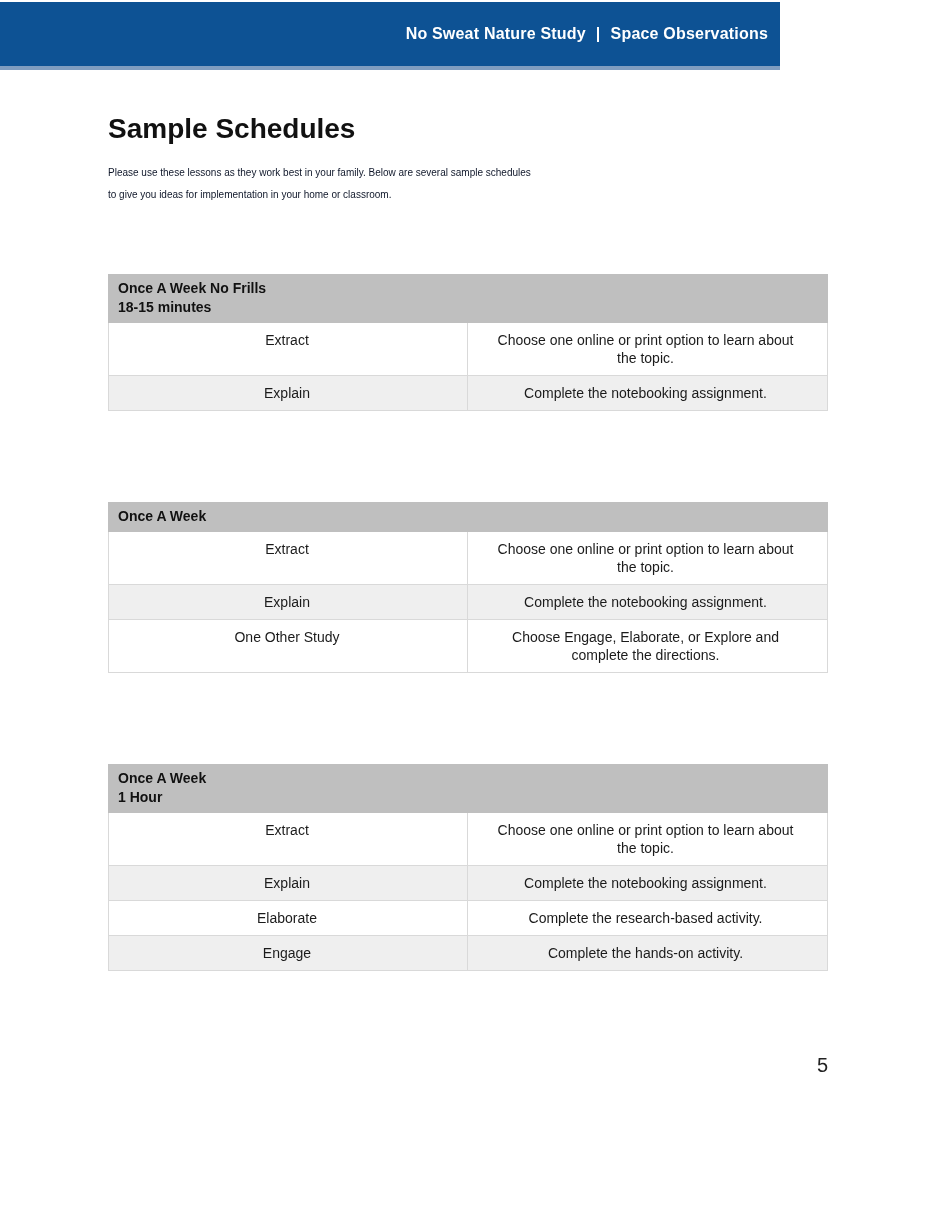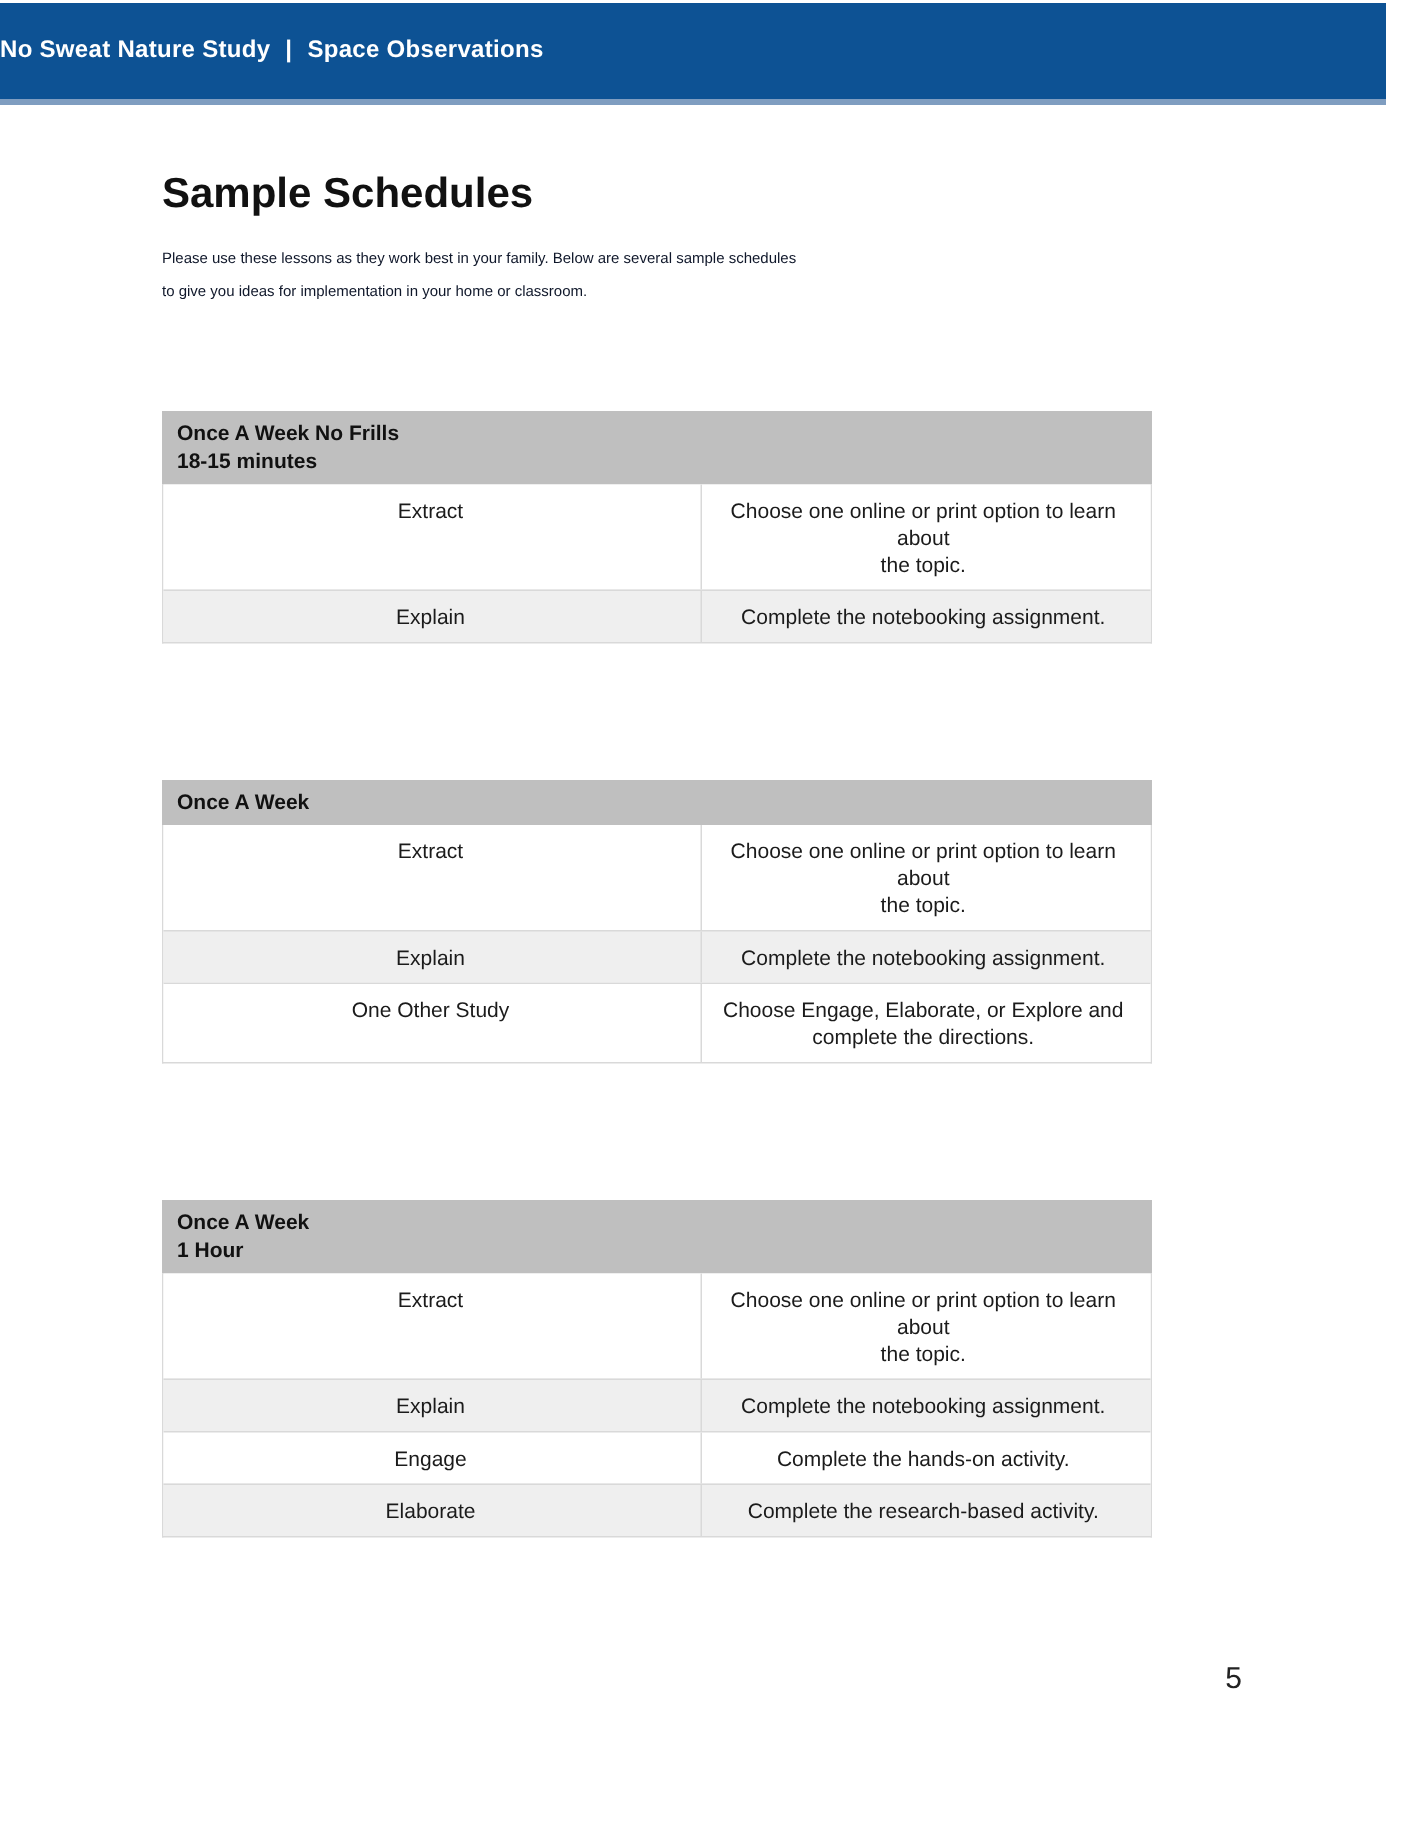--- a/index.html
+++ b/index.html
@@ -8,24 +8,24 @@
     width: 936px; height: 1214px;
     position: relative; overflow: hidden;
     font-family: "Liberation Sans", "DejaVu Sans", sans-serif;
     color: #1b1b1b;
   }
   .page { width: 936px; height: 1214px; background: #ffffff; }
 
   
   .top-bar {
     margin-top: 2px;
-    width: 924px; height: 68px;
+    width: 780px; height: 68px;
     background: #0d5294;
     border-bottom: 4px solid #7f9dc0;
-    display: flex; align-items: center; justify-content: flex-start;
+    display: flex; align-items: center; justify-content: flex-end;
     padding-right: 12px;
     color: #ffffff;
     font-weight: bold; font-size: 16px; letter-spacing: 0.2px;
   }
   .top-bar .sep { margin: 0 10px; font-weight: bold; }
 
   
   .content { padding: 0 108px; width: 936px; }
 
   h1.doc-title {
@@ -34,21 +34,21 @@
   }
   p.body-par {
     font-size: 10px; line-height: 22px;
     white-space: pre-line;
     color: #0f172a;
   }
   p.par-1 { margin-top: 18px; }
   p.par-2 { margin-top: 10px; }
 
   
-  .stable { width: 660px; }
+  .stable { width: 720px; }
   .stable.t1 { margin-top: 68px; }
   .stable.t2 { margin-top: 91px; }
   .stable.t3 { margin-top: 91px; }
 
   .thead {
     display: flex;
     background: #bfbfbf;
   }
   .th-cell {
     width: 50%;
@@ -160,26 +160,26 @@
         <div class="trow">
           <div class="td-label">Extract</div>
           <div class="td-desc">Choose one online or print option to learn about
 the topic.</div>
         </div>
         <div class="trow">
           <div class="td-label">Explain</div>
           <div class="td-desc">Complete the notebooking assignment.</div>
         </div>
         <div class="trow">
+          <div class="td-label">Elaborate</div>
+          <div class="td-desc">Complete the research-based activity.</div>
+        </div>
+        <div class="trow">
           <div class="td-label">Engage</div>
           <div class="td-desc">Complete the hands-on activity.</div>
-        </div>
-        <div class="trow">
-          <div class="td-label">Elaborate</div>
-          <div class="td-desc">Complete the research-based activity.</div>
         </div>
       </div>
     </div>
 
     <div class="page-number">5</div>
 
   </div>
 </div>
 
 </body></html>

